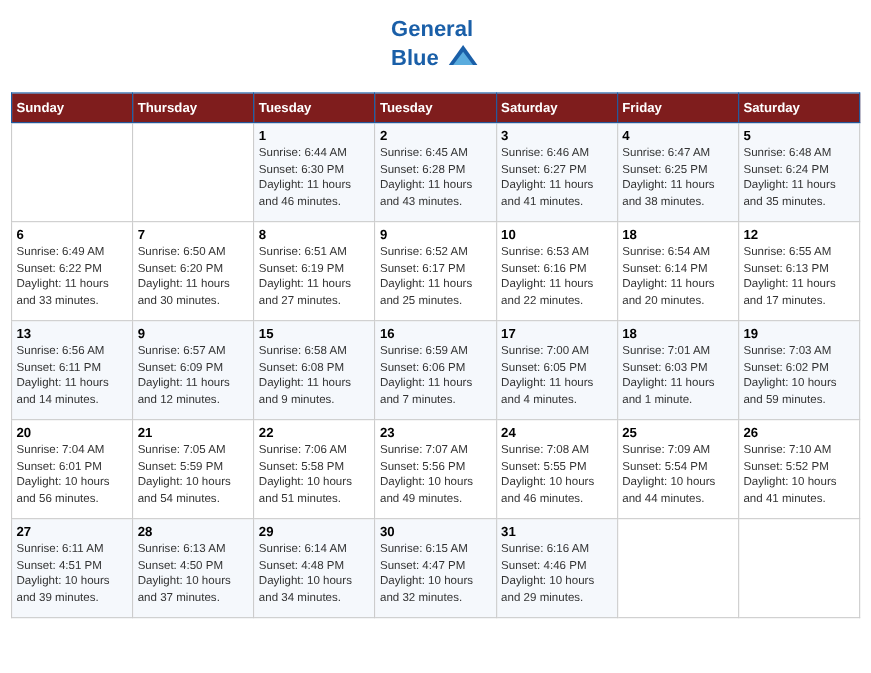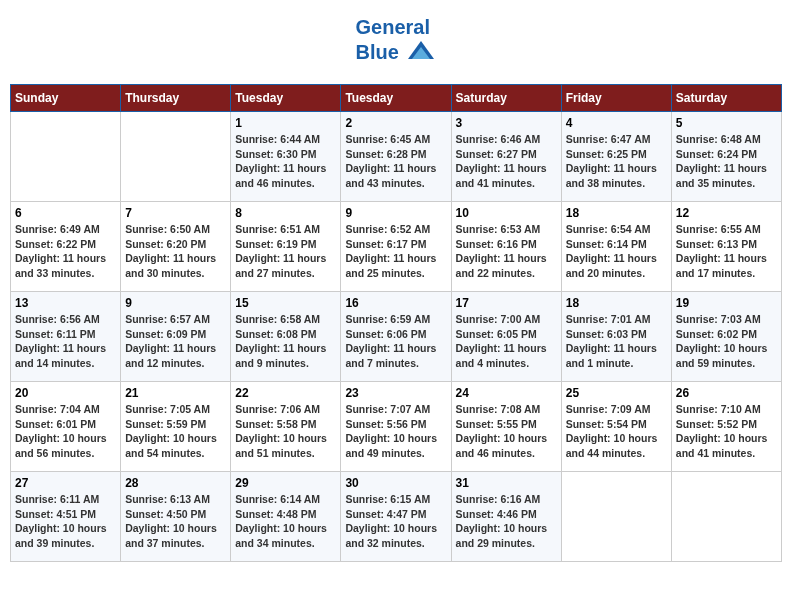--- a/index.html
+++ b/index.html
@@ -66,21 +66,20 @@
       font-weight: bold;
       font-size: 12px;
       display: block;
       margin-bottom: 2px;
       color: #000;
     }
     .day-info {
       color: #333;
       font-size: 10.5px;
       line-height: 1.4;
-      font-weight: bold;
     }
     .empty-cell {
       background: #fff !important;
     }
   </style>
 </head>
 <body>
 
 <div class="header">
   <div class="logo">

